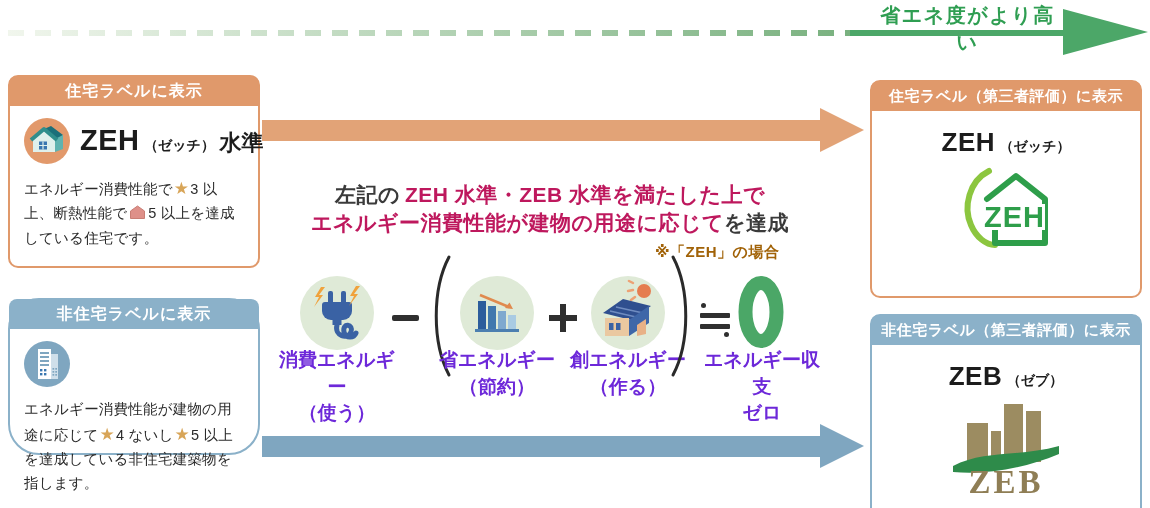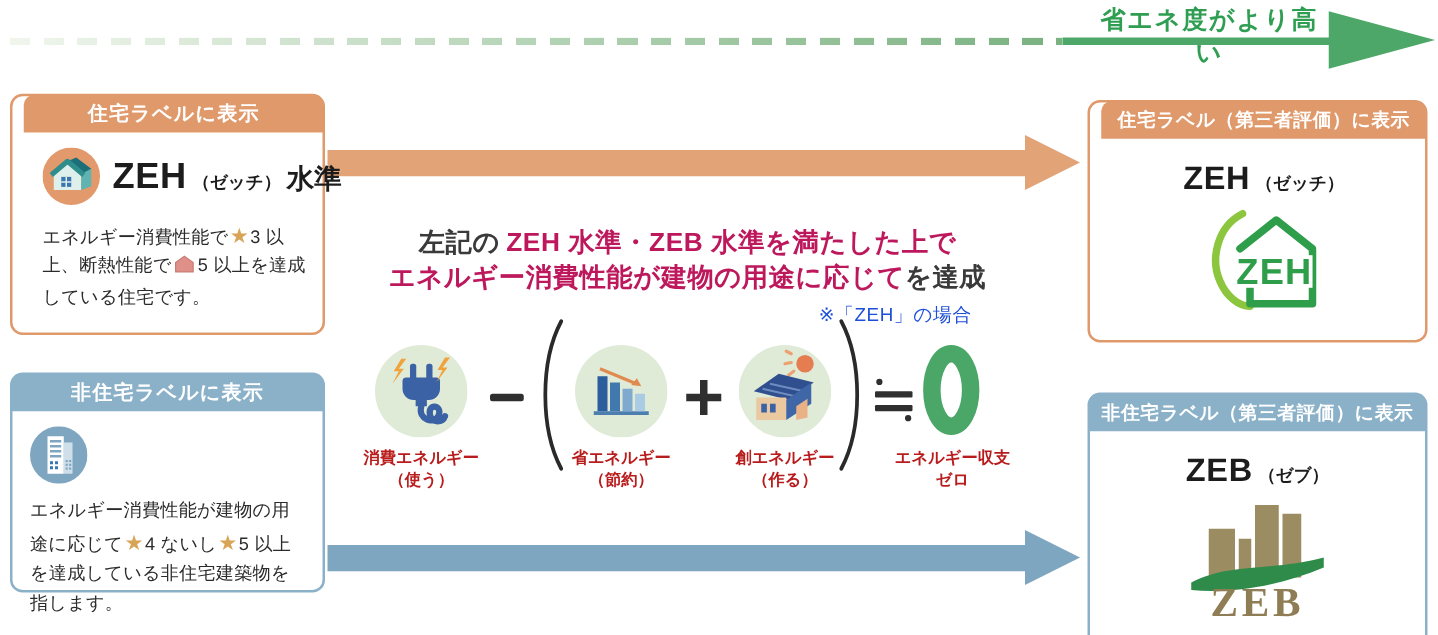--- a/index.html
+++ b/index.html
@@ -12,31 +12,31 @@
   .dash-line { position:absolute; left:8px; top:30px; width:842px; height:6px;
     background:linear-gradient(to right,#f1f6ed,#79b17f);
     -webkit-mask-image:repeating-linear-gradient(to right,#000 0 16px,transparent 16px 27px);
     mask-image:repeating-linear-gradient(to right,#000 0 16px,transparent 16px 27px); }
   .solid-line { position:absolute; left:850px; top:30px; width:216px; height:6px; background:#4ca768; }
   .top-tri { position:absolute; left:1063px; top:9px; width:0; height:0;
     border-left:85px solid #4ca768; border-top:23px solid transparent; border-bottom:23px solid transparent; }
 
   
   .card { position:absolute; background:#fff; border-radius:10px; }
-  .orange-card { border:2px solid #e0996b;padding-left:10px; }
+  .orange-card { border:2px solid #e0996b; }
   .blue-card   { border:2px solid #8bb1c9; }
   .card-header { margin:-1px -1px 0; height:30px; border-radius:8px 8px 0 0; display:flex;
     align-items:center; justify-content:center; color:#fff; font-weight:bold;
     font-size:16px; letter-spacing:1px; }
   .card-header.small { font-size:15px; letter-spacing:0.5px; }
   .orange-h { background:#e0996b; }
   .blue-h   { background:#8bb1c9; }
   .card.lt { left:8px;   top:75px;  width:252px; height:193px; }
-  .card.lb { left:8px;   top:298px; width:252px; height:176px; }
-  .card.rt { left:870px; top:80px;  width:272px; height:194px; }
+  .card.lb { left:8px;   top:298px; width:252px; height:157px;border-radius:31px; }
+  .card.rt { left:870px; top:80px;  width:272px; height:218px; }
   .card.rb { left:870px; top:314px; width:272px; height:237px; }
 
   .title-row { display:flex; align-items:center; gap:10px; padding:12px 10px 0 14px; }
   .circ-icon svg { display:block; }
   .ttl { white-space:nowrap; color:#1c1c1c; }
   .t-main { font-size:29px; font-weight:800; letter-spacing:0.5px; }
   .t-kana { font-size:14px; font-weight:bold; }
   .t-suf  { font-size:22px; font-weight:bold; }
   .desc { margin:11px 12px 0 14px; font-size:14.5px; line-height:1.6; color:#2b2b2b; letter-spacing:0.2px; font-weight:500; }
   .star { color:#d8a558; font-size:17px; margin:0 1px; }
@@ -53,27 +53,27 @@
     border-left:44px solid #e2a377; border-top:22px solid transparent; border-bottom:22px solid transparent; }
   .shaft.bl { left:262px; top:436px; width:560px; background:#7fa6c0; }
   .head.bl  { position:absolute; left:820px; top:424px; width:0; height:0;
     border-left:44px solid #7fa6c0; border-top:22px solid transparent; border-bottom:22px solid transparent; }
 
   
   .headline { position:absolute; left:255px; top:181px; width:590px; text-align:center;
     font-size:21px; font-weight:bold; line-height:1.35; color:#3a3a3a; letter-spacing:0.5px; }
   .grn { color:#be185d; }
   .headline .pre { margin-right:5px;margin-top:20px; }
-  .note { position:absolute; left:655px; top:243px; font-size:15px; font-weight:normal; color:#1d4ed8; letter-spacing:0.5px; }
+  .note { position:absolute; left:655px; top:243px; font-size:15px; font-weight:bold; color:#a16207; letter-spacing:0.5px; }
 
   
   .eq-circle { position:absolute; width:74px; height:74px; top:276px; }
   .eq-c1 { left:300px; } .eq-c2 { left:460px; } .eq-c3 { left:591px; }
-  .eq-label { position:absolute; width:130px; top:357px; text-align:center;
-    font-size:13px; font-weight:bold; color:#b91c1c; line-height:1.4; }
+  .eq-label { position:absolute; width:130px; top:347px; text-align:center;
+    font-size:19px; font-weight:bold; color:#6d28d9; line-height:1.4; }
   .eq-l1 { left:272px; } .eq-l2 { left:432px; } .eq-l3 { left:563px; } .eq-lr { left:697px; }
   .op-minus { position:absolute; left:392px; top:315px; width:27px; height:6px; background:#2f2f2f; border-radius:2px; }
   .op-plus  { position:absolute; left:549px; top:304px; width:28px; height:28px; }
   .op-plus::before { content:""; position:absolute; left:0; top:11px; width:28px; height:6px; background:#2f2f2f; }
   .op-plus::after  { content:""; position:absolute; left:11px; top:0; width:6px; height:28px; background:#2f2f2f; }
   .paren { position:absolute; top:254px; }
   .paren.open  { left:427px; }
   .paren.close { left:669px; }
   .approx { position:absolute; left:699px; top:300px; width:32px; height:40px; }
   .approx .b { position:absolute; left:1px; width:30px; height:5px; background:#2f2f2f; border-radius:1px; }

